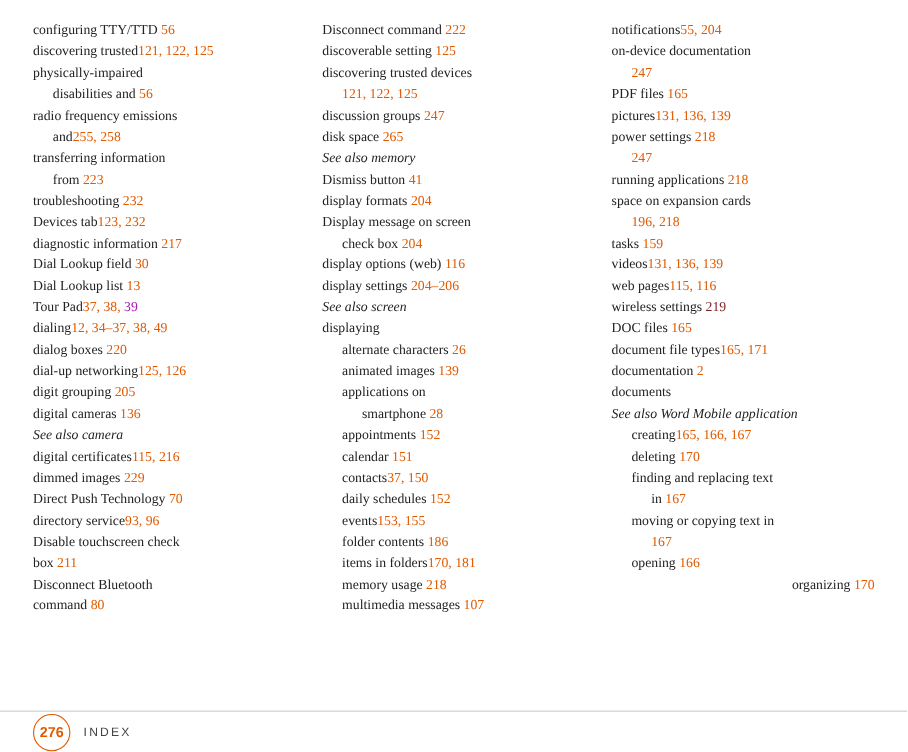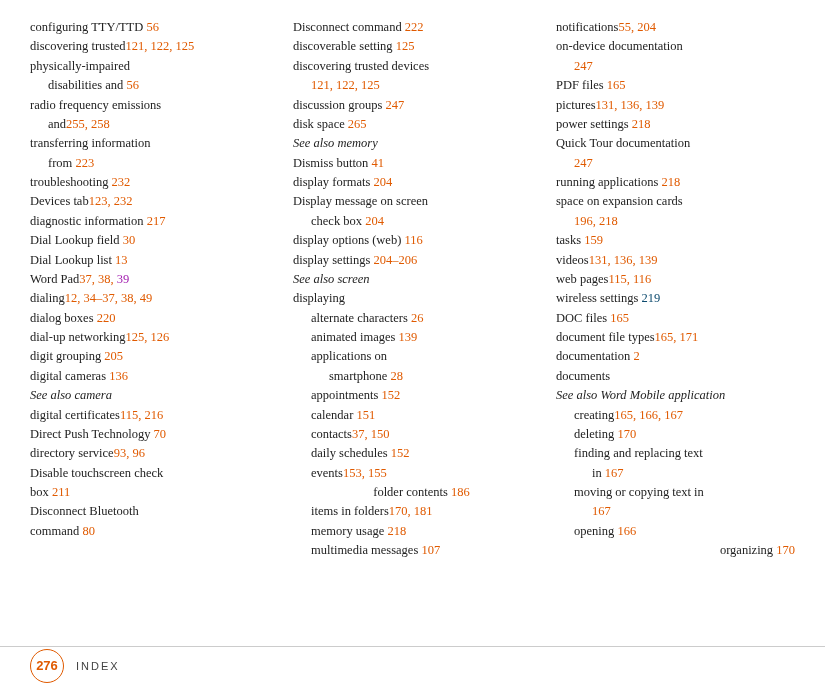--- a/index.html
+++ b/index.html
@@ -73,28 +73,29 @@
         <div style="padding-left: 18px;"><span>disabilities and </span><span style="color: rgb(224, 90, 0);">56</span></div>
         <div style="padding-left: 0px;"><span>radio frequency emissions</span></div>
         <div style="padding-left: 18px;"><span>and</span><span style="color: rgb(224, 90, 0);">255,</span><span> </span><span style="color: rgb(224, 90, 0);">258</span></div>
         <div style="padding-left: 0px;"><span>transferring information</span></div>
         <div style="padding-left: 18px;"><span>from </span><span style="color: rgb(224, 90, 0);">223</span></div>
         <div style="padding-left: 0px;"><span>troubleshooting </span><span style="color: rgb(224, 90, 0);">232</span></div>
         <div style="padding-left: 0px;"><span>Devices tab</span><span style="color: rgb(224, 90, 0);">123,</span><span> </span><span style="color: rgb(224, 90, 0);">232</span></div>
         <div style="padding-left: 0px;"><span>diagnostic information </span><span style="color: rgb(224, 90, 0);">217</span></div>
         <div style="padding-left: 0px;"><span>Dial Lookup field </span><span style="color: rgb(224, 90, 0);">30</span></div>
         <div style="padding-left: 0px;"><span>Dial Lookup list </span><span style="color: rgb(224, 90, 0);">13</span></div>
-        <div style="padding-left: 0px;"><span>Word Pad</span><span style="color: rgb(224, 90, 0);">37,</span><span> </span><span style="color: rgb(224, 90, 0);">38,</span><span> </span><span style="color: #a21caf;">39</span></div>
+        <div style="padding-left: 0px;"><span>Tour Pad</span><span style="color: rgb(224, 90, 0);">37,</span><span> </span><span style="color: rgb(224, 90, 0);">38,</span><span> </span><span style="color: #a21caf;">39</span></div>
         <div style="padding-left: 0px;"><span>dialing</span><span style="color: rgb(224, 90, 0);">12,</span><span> </span><span style="color: rgb(224, 90, 0);">34–37,</span><span> </span><span style="color: rgb(224, 90, 0);">38,</span><span> </span><span style="color: rgb(224, 90, 0);">49</span></div>
         <div style="padding-left: 0px;"><span>dialog boxes </span><span style="color: rgb(224, 90, 0);">220</span></div>
         <div style="padding-left: 0px;"><span>dial-up networking</span><span style="color: rgb(224, 90, 0);">125,</span><span> </span><span style="color: rgb(224, 90, 0);">126</span></div>
         <div style="padding-left: 0px;"><span>digit grouping </span><span style="color: rgb(224, 90, 0);">205</span></div>
         <div style="padding-left: 0px;"><span>digital cameras </span><span style="color: rgb(224, 90, 0);">136</span></div>
         <div style="padding-left: 0px; font-style: italic;"><span>See also camera</span></div>
         <div style="padding-left: 0px;"><span>digital certificates</span><span style="color: rgb(224, 90, 0);">115,</span><span> </span><span style="color: rgb(224, 90, 0);">216</span></div>
+        <div style="padding-left: 0px;"><span>dimmed images </span><span style="color: rgb(224, 90, 0);">229</span></div>
         <div style="padding-left: 0px;"><span>Direct Push Technology </span><span style="color: rgb(224, 90, 0);">70</span></div>
         <div style="padding-left: 0px;"><span>directory service</span><span style="color: rgb(224, 90, 0);">93,</span><span> </span><span style="color: rgb(224, 90, 0);">96</span></div>
         <div style="padding-left: 0px;"><span>Disable touchscreen check</span></div>
         <div style="padding-left: 0px;"><span>box </span><span style="color: rgb(224, 90, 0);">211</span></div>
         <div style="padding-left: 0px;"><span>Disconnect Bluetooth</span></div>
         <div style="padding-left: 0px;"><span>command </span><span style="color: rgb(224, 90, 0);">80</span></div>
       </div>
       <div class="col">
         <div style="padding-left: 0px;"><span>Disconnect command </span><span style="color: rgb(224, 90, 0);">222</span></div>
         <div style="padding-left: 0px;"><span>discoverable setting </span><span style="color: rgb(224, 90, 0);">125</span></div>
@@ -113,41 +114,40 @@
         <div style="padding-left: 0px;"><span>displaying</span></div>
         <div style="padding-left: 18px;"><span>alternate characters </span><span style="color: rgb(224, 90, 0);">26</span></div>
         <div style="padding-left: 18px;"><span>animated images </span><span style="color: rgb(224, 90, 0);">139</span></div>
         <div style="padding-left: 18px;"><span>applications on</span></div>
         <div style="padding-left: 36px;"><span>smartphone </span><span style="color: rgb(224, 90, 0);">28</span></div>
         <div style="padding-left: 18px;"><span>appointments </span><span style="color: rgb(224, 90, 0);">152</span></div>
         <div style="padding-left: 18px;"><span>calendar </span><span style="color: rgb(224, 90, 0);">151</span></div>
         <div style="padding-left: 18px;"><span>contacts</span><span style="color: rgb(224, 90, 0);">37,</span><span> </span><span style="color: rgb(224, 90, 0);">150</span></div>
         <div style="padding-left: 18px;"><span>daily schedules </span><span style="color: rgb(224, 90, 0);">152</span></div>
         <div style="padding-left: 18px;"><span>events</span><span style="color: rgb(224, 90, 0);">153,</span><span> </span><span style="color: rgb(224, 90, 0);">155</span></div>
-        <div style="padding-left: 18px; text-align: center;"><span>folder contents </span><span style="color: rgb(224, 90, 0);">186</span></div>
+        <div style="padding-left: 18px;"><span>folder contents </span><span style="color: rgb(224, 90, 0);">186</span></div>
         <div style="padding-left: 18px;"><span>items in folders</span><span style="color: rgb(224, 90, 0);">170,</span><span> </span><span style="color: rgb(224, 90, 0);">181</span></div>
         <div style="padding-left: 18px;"><span>memory usage </span><span style="color: rgb(224, 90, 0);">218</span></div>
         <div style="padding-left: 18px;"><span>multimedia messages </span><span style="color: rgb(224, 90, 0);">107</span></div>
       </div>
       <div class="col">
         <div style="padding-left: 0px;"><span>notifications</span><span style="color: rgb(224, 90, 0);">55,</span><span> </span><span style="color: rgb(224, 90, 0);">204</span></div>
         <div style="padding-left: 0px;"><span>on-device documentation</span></div>
         <div style="padding-left: 18px;"><span style="color: rgb(224, 90, 0);">247</span></div>
         <div style="padding-left: 0px;"><span>PDF files </span><span style="color: rgb(224, 90, 0);">165</span></div>
         <div style="padding-left: 0px;"><span>pictures</span><span style="color: rgb(224, 90, 0);">131,</span><span> </span><span style="color: rgb(224, 90, 0);">136,</span><span> </span><span style="color: rgb(224, 90, 0);">139</span></div>
         <div style="padding-left: 0px;"><span>power settings </span><span style="color: rgb(224, 90, 0);">218</span></div>
-        <div style="padding-left: 0px;"><span>Quick Tour documentation</span></div>
         <div style="padding-left: 18px;"><span style="color: rgb(224, 90, 0);">247</span></div>
         <div style="padding-left: 0px;"><span>running applications </span><span style="color: rgb(224, 90, 0);">218</span></div>
         <div style="padding-left: 0px;"><span>space on expansion cards</span></div>
         <div style="padding-left: 18px;"><span style="color: rgb(224, 90, 0);">196,</span><span> </span><span style="color: rgb(224, 90, 0);">218</span></div>
         <div style="padding-left: 0px;"><span>tasks </span><span style="color: rgb(224, 90, 0);">159</span></div>
         <div style="padding-left: 0px;"><span>videos</span><span style="color: rgb(224, 90, 0);">131,</span><span> </span><span style="color: rgb(224, 90, 0);">136,</span><span> </span><span style="color: rgb(224, 90, 0);">139</span></div>
         <div style="padding-left: 0px;"><span>web pages</span><span style="color: rgb(224, 90, 0);">115,</span><span> </span><span style="color: rgb(224, 90, 0);">116</span></div>
-        <div style="padding-left: 0px;"><span>wireless settings </span><span style="color: #0c4a6e;">219</span></div>
+        <div style="padding-left: 0px;"><span>wireless settings </span><span style="color: #7f1d1d;">219</span></div>
         <div style="padding-left: 0px;"><span>DOC files </span><span style="color: rgb(224, 90, 0);">165</span></div>
         <div style="padding-left: 0px;"><span>document file types</span><span style="color: rgb(224, 90, 0);">165,</span><span> </span><span style="color: rgb(224, 90, 0);">171</span></div>
         <div style="padding-left: 0px;"><span>documentation </span><span style="color: rgb(224, 90, 0);">2</span></div>
         <div style="padding-left: 0px;"><span>documents</span></div>
         <div style="padding-left: 0px; font-style: italic;"><span>See also Word Mobile application</span></div>
         <div style="padding-left: 18px;"><span>creating</span><span style="color: rgb(224, 90, 0);">165,</span><span> </span><span style="color: rgb(224, 90, 0);">166,</span><span> </span><span style="color: rgb(224, 90, 0);">167</span></div>
         <div style="padding-left: 18px;"><span>deleting </span><span style="color: rgb(224, 90, 0);">170</span></div>
         <div style="padding-left: 18px;"><span>finding and replacing text</span></div>
         <div style="padding-left: 36px;"><span>in </span><span style="color: rgb(224, 90, 0);">167</span></div>
         <div style="padding-left: 18px;"><span>moving or copying text in</span></div>

